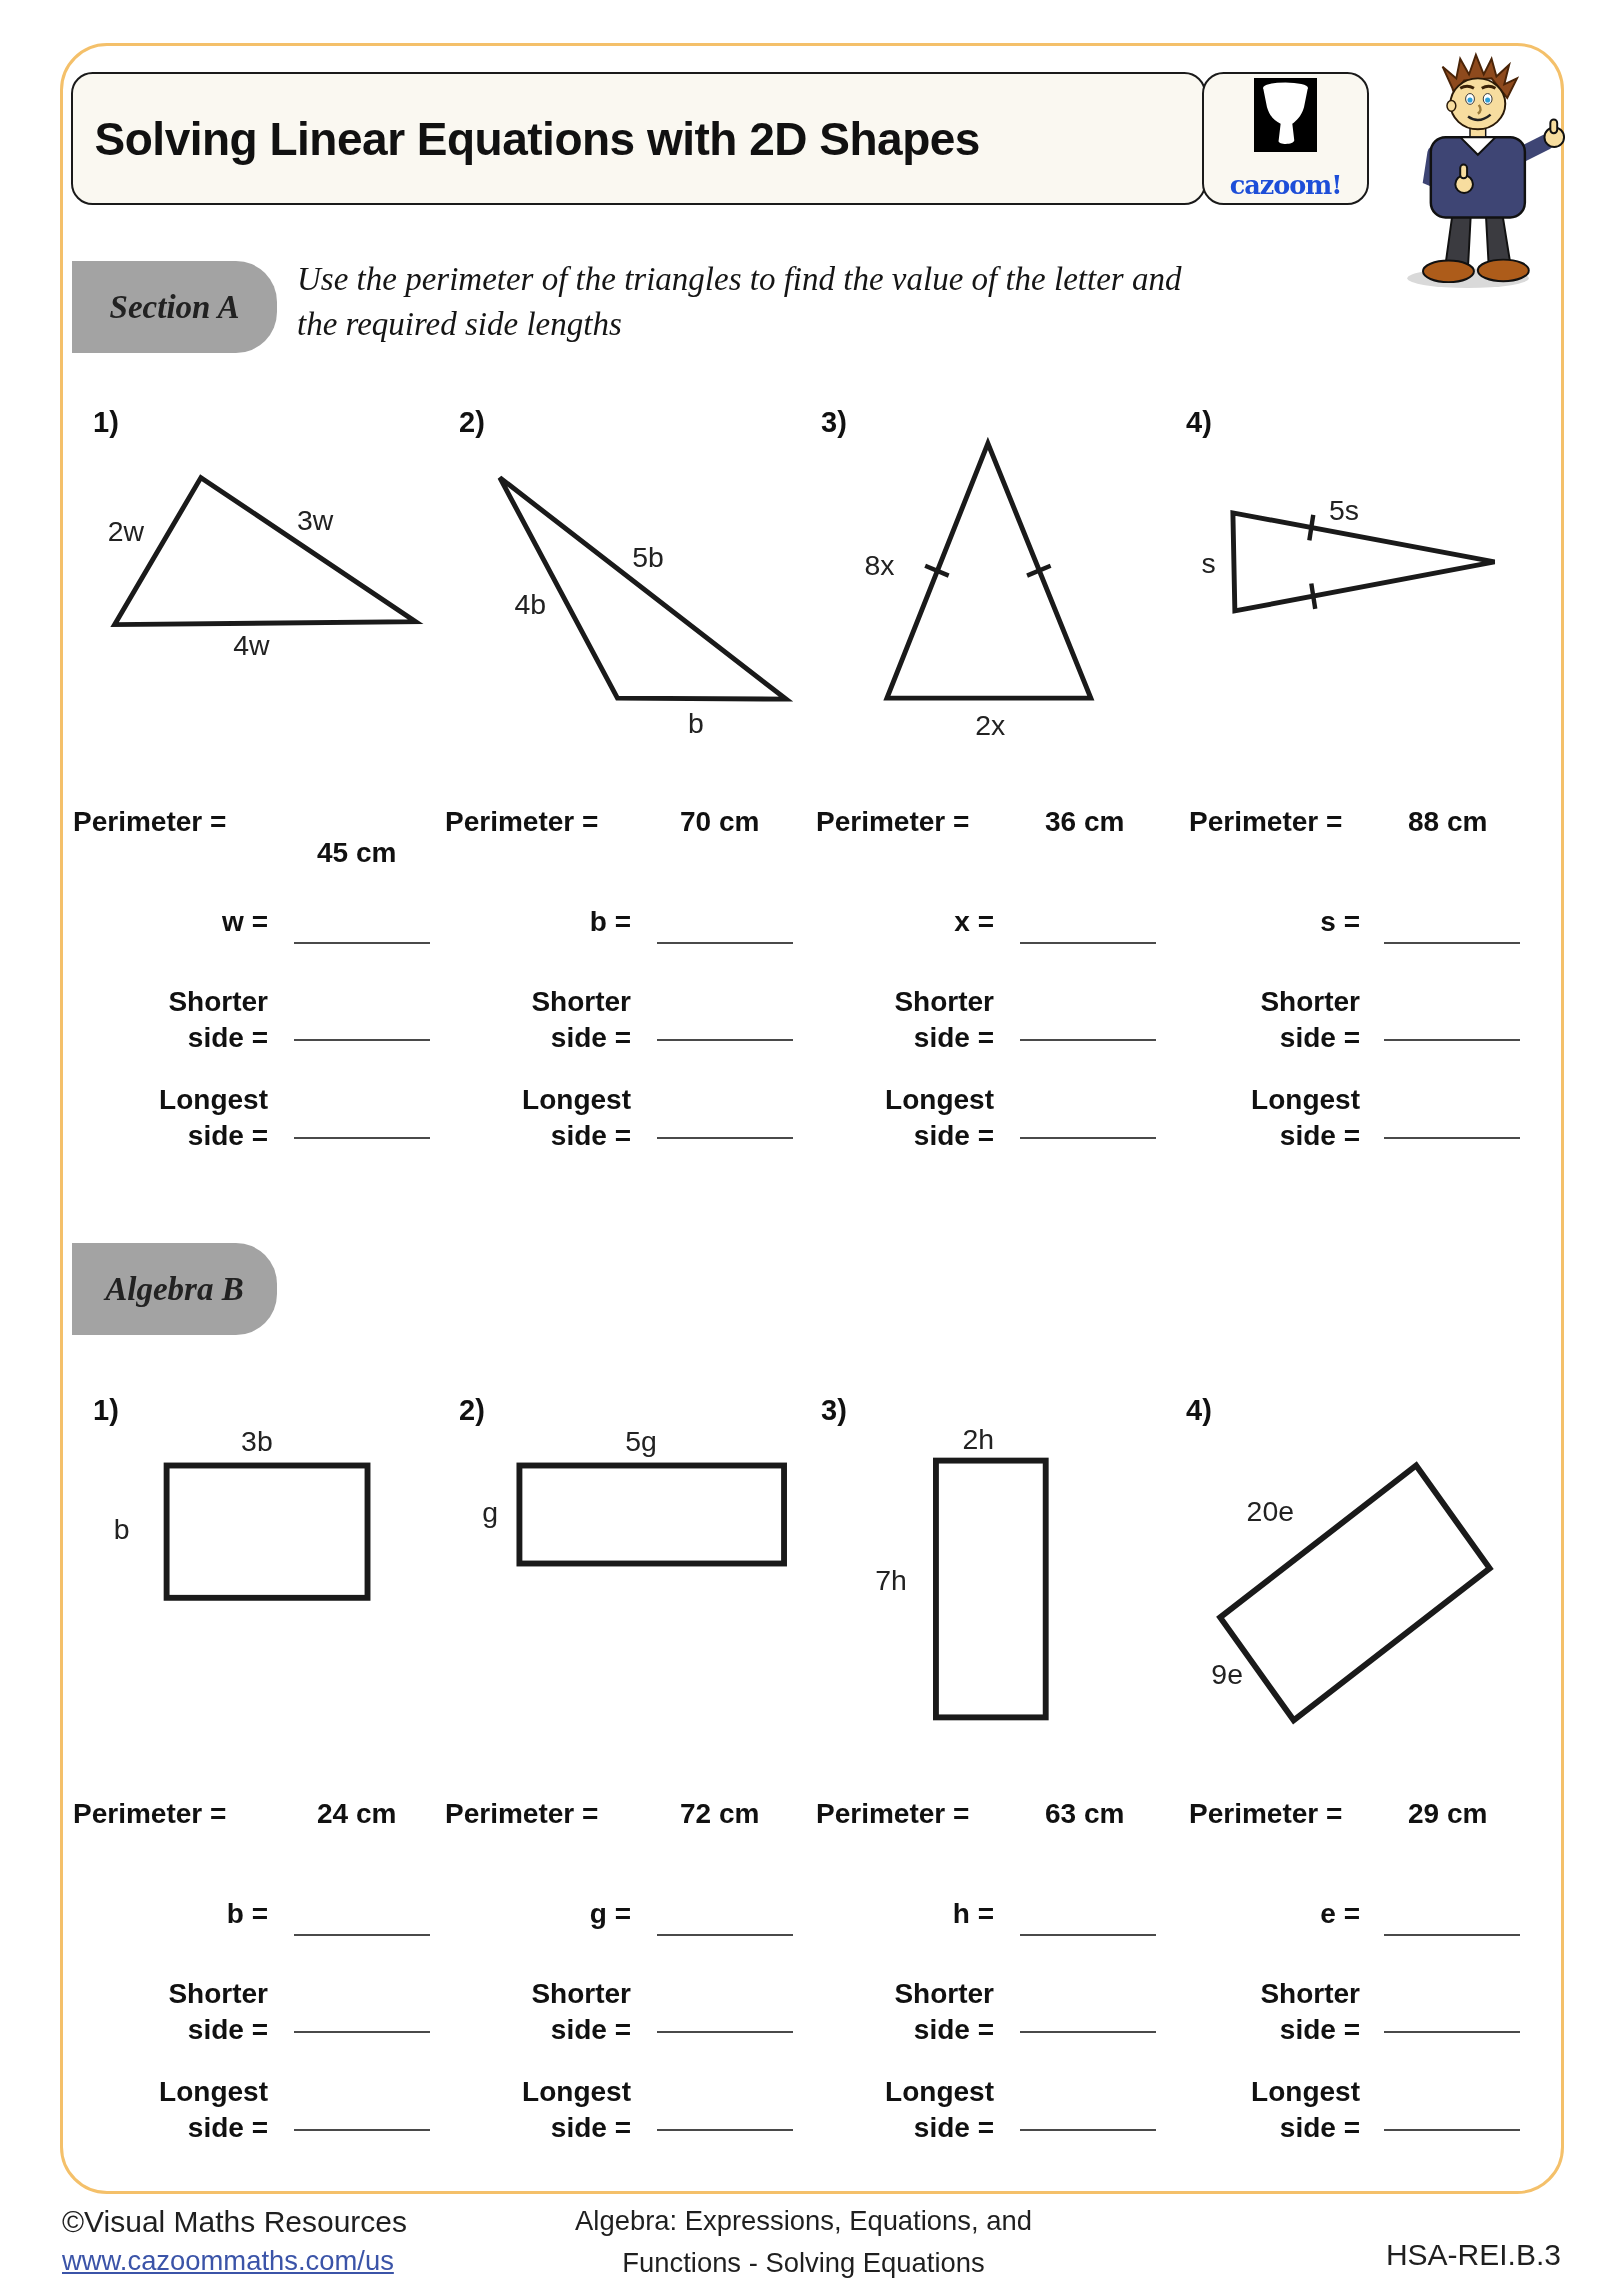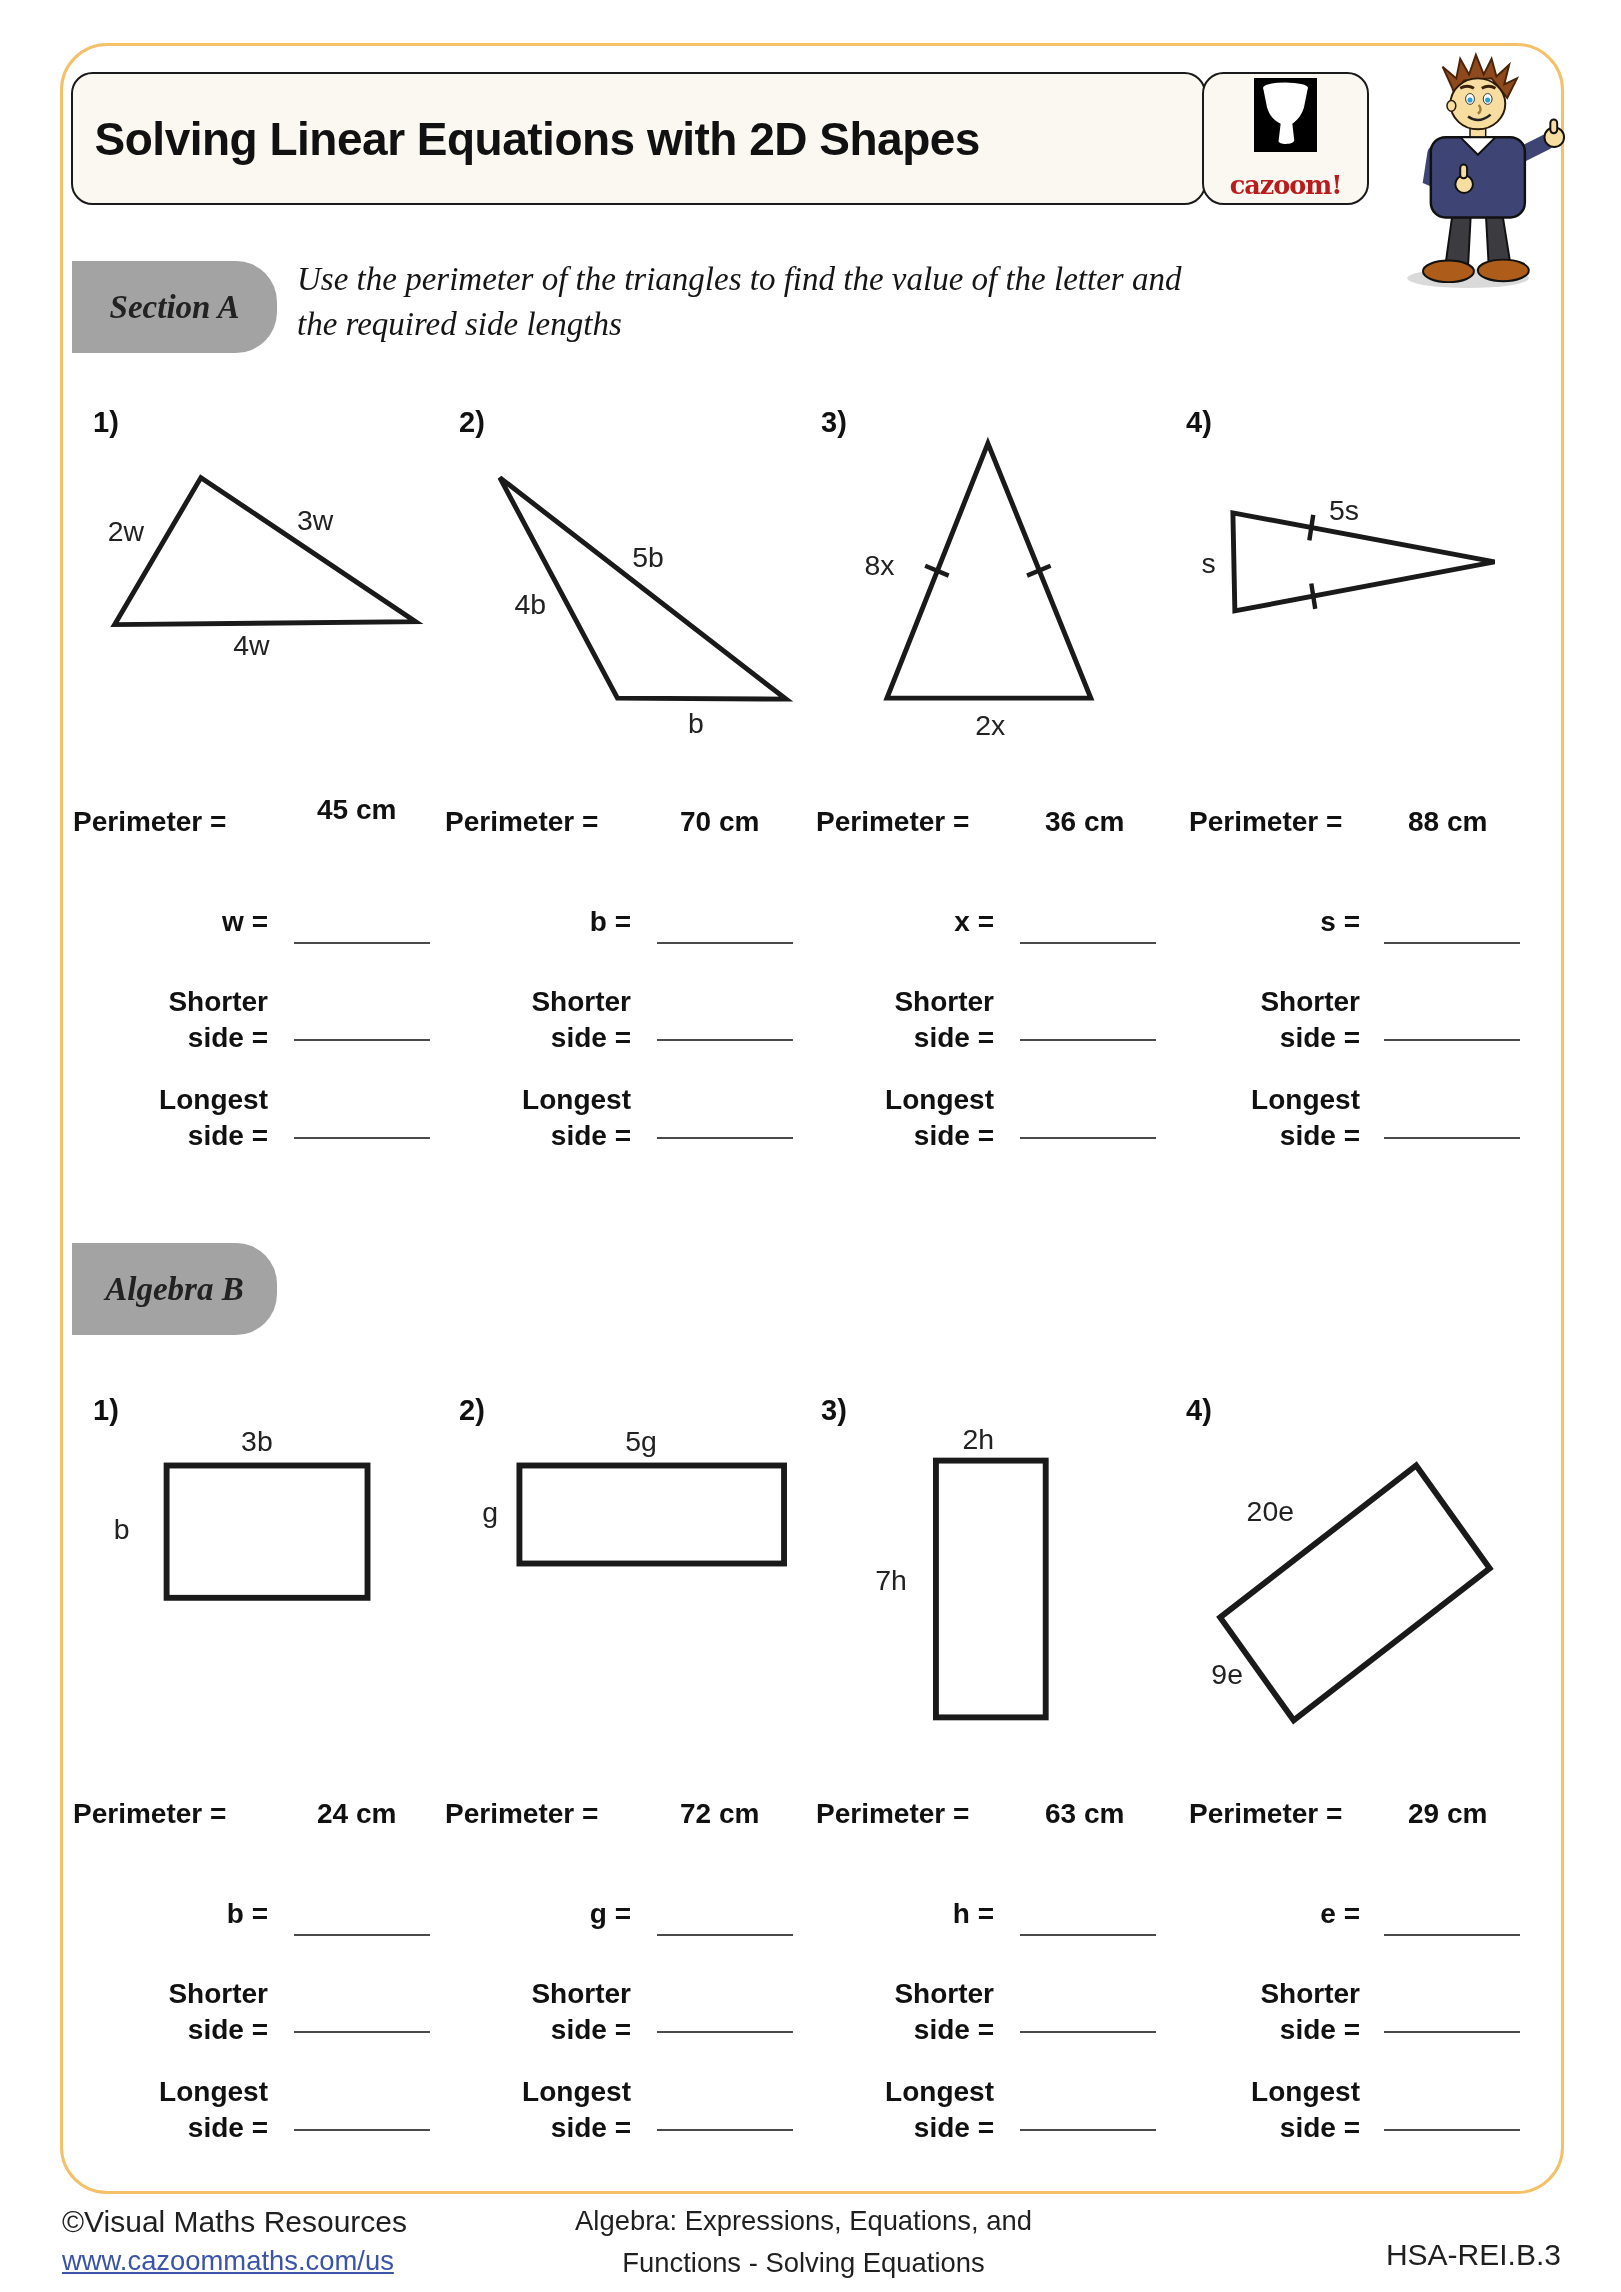--- a/index.html
+++ b/index.html
@@ -11,21 +11,21 @@
          border:3.9px solid #F4C06A;border-radius:47px;background:transparent;}
   
   .title-box{position:absolute;left:71px;top:72px;width:1131px;height:129px;
              border:2.9px solid #1a1a1a;border-radius:21.6px;background:#FAF8F1;
              display:flex;align-items:center;}
   .title-box h1{margin:0 0 0 21.6px;font-size:46px;font-weight:700;letter-spacing:-0.5px;color:#111;}
   .logo-box{position:absolute;left:1202px;top:72px;width:163px;height:129px;
             border:2.9px solid #1a1a1a;border-radius:21.6px;background:#FAF8F1;
             display:flex;flex-direction:column;align-items:center;justify-content:center;}
   .logo-mark{width:63px;height:74px;background:#000;display:flex;align-items:center;justify-content:center;}
-  .logo-text{font-family:"DejaVu Serif", serif;font-weight:700;font-size:25.5px;color:#b91c1c;margin-top:18px;letter-spacing:-1px;}
+  .logo-text{font-family:"DejaVu Serif", serif;font-weight:700;font-size:25.5px;color:#1d4ed8;margin-top:18px;letter-spacing:-1px;}
   
   .sec-label{position:absolute;left:60px;width:205px;height:92px;background:#a3a3a3;
              border-radius:0 41px 41px 0;display:flex;align-items:center;justify-content:center;
              font-family:"Liberation Serif", serif;font-style:italic;font-weight:700;font-size:33px;color:#222;margin-left:12px;}
   .instr{position:absolute;left:297px;width:1059px;font-family:"Liberation Serif", serif;
          font-style:italic;font-size:33px;line-height:45px;color:#151515;}
   
   .num{position:absolute;font-size:29px;font-weight:700;color:#111;}
   .plab{position:absolute;font-size:28px;font-weight:700;color:#111;}
   .pval{position:absolute;font-size:28px;font-weight:700;color:#111;}
@@ -142,21 +142,21 @@
     <rect x="955" y="1490" width="112" height="262" stroke-width="6"></rect>
     <text x="982" y="1478">2h</text>
     <text x="893" y="1622">7h</text>
 
     <polygon points="1445,1495 1520,1600 1320,1755 1245,1650" stroke-width="6"></polygon>
     <text x="1272" y="1552">20e</text>
     <text x="1236" y="1718">9e</text>
   </svg>
 
   <div class="plab" style="left:73px;top:806px">Perimeter =</div>
-  <div class="pval" style="left:317px;top:794px">45 cm</div>
+  <div class="pval" style="left:317px;top:837px">45 cm</div>
   <div class="plab" style="left:445px;top:806px">Perimeter =</div>
   <div class="pval" style="left:680px;top:806px">70 cm</div>
   <div class="plab" style="left:816px;top:806px">Perimeter =</div>
   <div class="pval" style="left:1045px;top:806px">36 cm</div>
   <div class="plab" style="left:1189px;top:806px">Perimeter =</div>
   <div class="pval" style="left:1408px;top:806px">88 cm</div>
 
   <div class="vlab" style="left:101px;top:906px">w =</div>
   <div class="blank" style="left:294px;top:942px"></div>
   <div class="vlab" style="left:464px;top:906px">b =</div>

